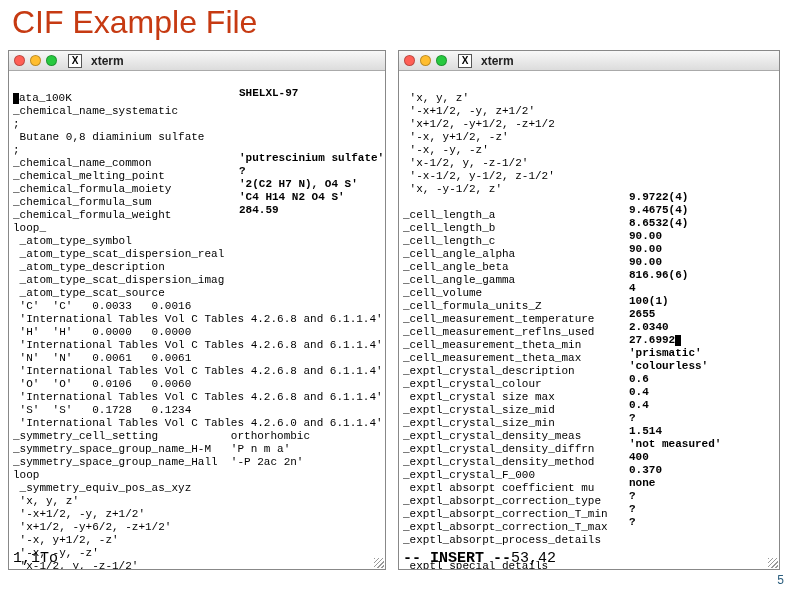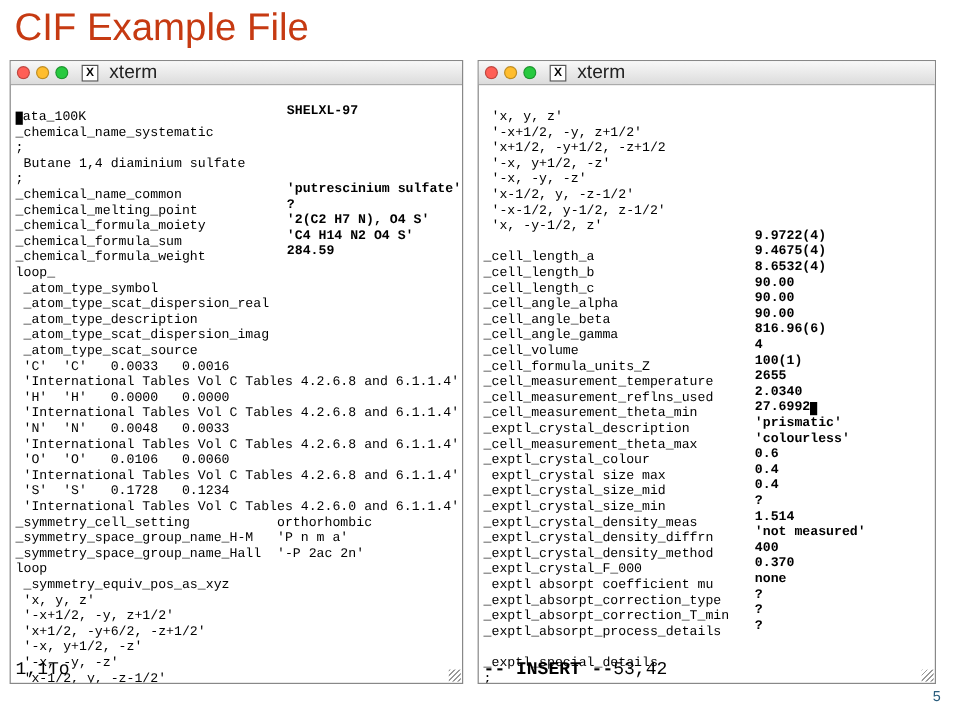--- a/index.html
+++ b/index.html
@@ -53,22 +53,22 @@
   .tb-zoom  { background:#27c93f; }
   .tb-icon {
     width:14px;height:14px;
     margin-left:6px;
     border:1px solid #555;
     display:flex;align-items:center;justify-content:center;
     font-size:10px;font-weight:bold;
     background:#fff;
   }
   .tb-title {
-    font-size:16px;
-    font-weight:normal;
+    font-size:12px;
+    font-weight:bold;
     margin-left:4px;
     color:#222;
   }
   .termbody {
     flex:1;
     position:relative;
     padding:3px 4px;
     overflow:hidden;
   }
   .line {
@@ -108,38 +108,38 @@
     <span class="tb-btn tb-min"></span>
     <span class="tb-btn tb-zoom"></span>
     <span class="tb-icon">X</span>
     <span class="tb-title">xterm</span>
   </div>
   <div class="termbody">
     <div class="col c1" id="left-c1">
         <div class="line"><span class="cur"></span>ata_100K</div>
         <div class="line">_chemical_name_systematic</div>
         <div class="line">;</div>
-        <div class="line"> Butane 1,4 diaminium sulfate</div>
+        <div class="line"> Butane 0,8 diaminium sulfate</div>
         <div class="line">;</div>
         <div class="line">_chemical_name_common</div>
         <div class="line">_chemical_melting_point</div>
         <div class="line">_chemical_formula_moiety</div>
         <div class="line">_chemical_formula_sum</div>
         <div class="line">_chemical_formula_weight</div>
         <div class="line">loop_</div>
         <div class="line"> _atom_type_symbol</div>
         <div class="line"> _atom_type_scat_dispersion_real</div>
         <div class="line"> _atom_type_description</div>
         <div class="line"> _atom_type_scat_dispersion_imag</div>
         <div class="line"> _atom_type_scat_source</div>
         <div class="line"> 'C'  'C'   0.0033   0.0016</div>
         <div class="line"> 'International Tables Vol C Tables 4.2.6.8 and 6.1.1.4'</div>
         <div class="line"> 'H'  'H'   0.0000   0.0000</div>
         <div class="line"> 'International Tables Vol C Tables 4.2.6.8 and 6.1.1.4'</div>
-        <div class="line"> 'N'  'N'   0.0048   0.0033</div>
+        <div class="line"> 'N'  'N'   0.0061   0.0061</div>
         <div class="line"> 'International Tables Vol C Tables 4.2.6.8 and 6.1.1.4'</div>
         <div class="line"> 'O'  'O'   0.0106   0.0060</div>
         <div class="line"> 'International Tables Vol C Tables 4.2.6.8 and 6.1.1.4'</div>
         <div class="line"> 'S'  'S'   0.1728   0.1234</div>
         <div class="line"> 'International Tables Vol C Tables 4.2.6.0 and 6.1.1.4'</div>
         <div class="line">_symmetry_cell_setting           orthorhombic</div>
         <div class="line">_symmetry_space_group_name_H-M   'P n m a'</div>
         <div class="line">_symmetry_space_group_name_Hall  '-P 2ac 2n'</div>
         <div class="line">loop</div>
         <div class="line"> _symmetry_equiv_pos_as_xyz</div>
@@ -196,33 +196,34 @@
         <div class="line">_cell_length_b</div>
         <div class="line">_cell_length_c</div>
         <div class="line">_cell_angle_alpha</div>
         <div class="line">_cell_angle_beta</div>
         <div class="line">_cell_angle_gamma</div>
         <div class="line">_cell_volume</div>
         <div class="line">_cell_formula_units_Z</div>
         <div class="line">_cell_measurement_temperature</div>
         <div class="line">_cell_measurement_reflns_used</div>
         <div class="line">_cell_measurement_theta_min</div>
+        <div class="line">_cell_measurement_theta_max</div>
         <div class="line">_exptl_crystal_description</div>
-        <div class="line">_cell_measurement_theta_max</div>
         <div class="line">_exptl_crystal_colour</div>
         <div class="line"> exptl_crystal size max</div>
         <div class="line">_exptl_crystal_size_mid</div>
         <div class="line">_exptl_crystal_size_min</div>
         <div class="line">_exptl_crystal_density_meas</div>
         <div class="line">_exptl_crystal_density_diffrn</div>
         <div class="line">_exptl_crystal_density_method</div>
         <div class="line">_exptl_crystal_F_000</div>
         <div class="line"> exptl absorpt coefficient mu</div>
         <div class="line">_exptl_absorpt_correction_type</div>
         <div class="line">_exptl_absorpt_correction_T_min</div>
+        <div class="line">_exptl_absorpt_correction_T_max</div>
         <div class="line">_exptl_absorpt_process_details</div>
         <div class="line">&nbsp;</div>
         <div class="line">_exptl_special_details</div>
         <div class="line">;</div>
         <div class="line">?</div>
       </div>
     <div class="col c2" id="right-c2">
         <div class="line">&nbsp;</div>
         <div class="line">&nbsp;</div>
         <div class="line">&nbsp;</div>

